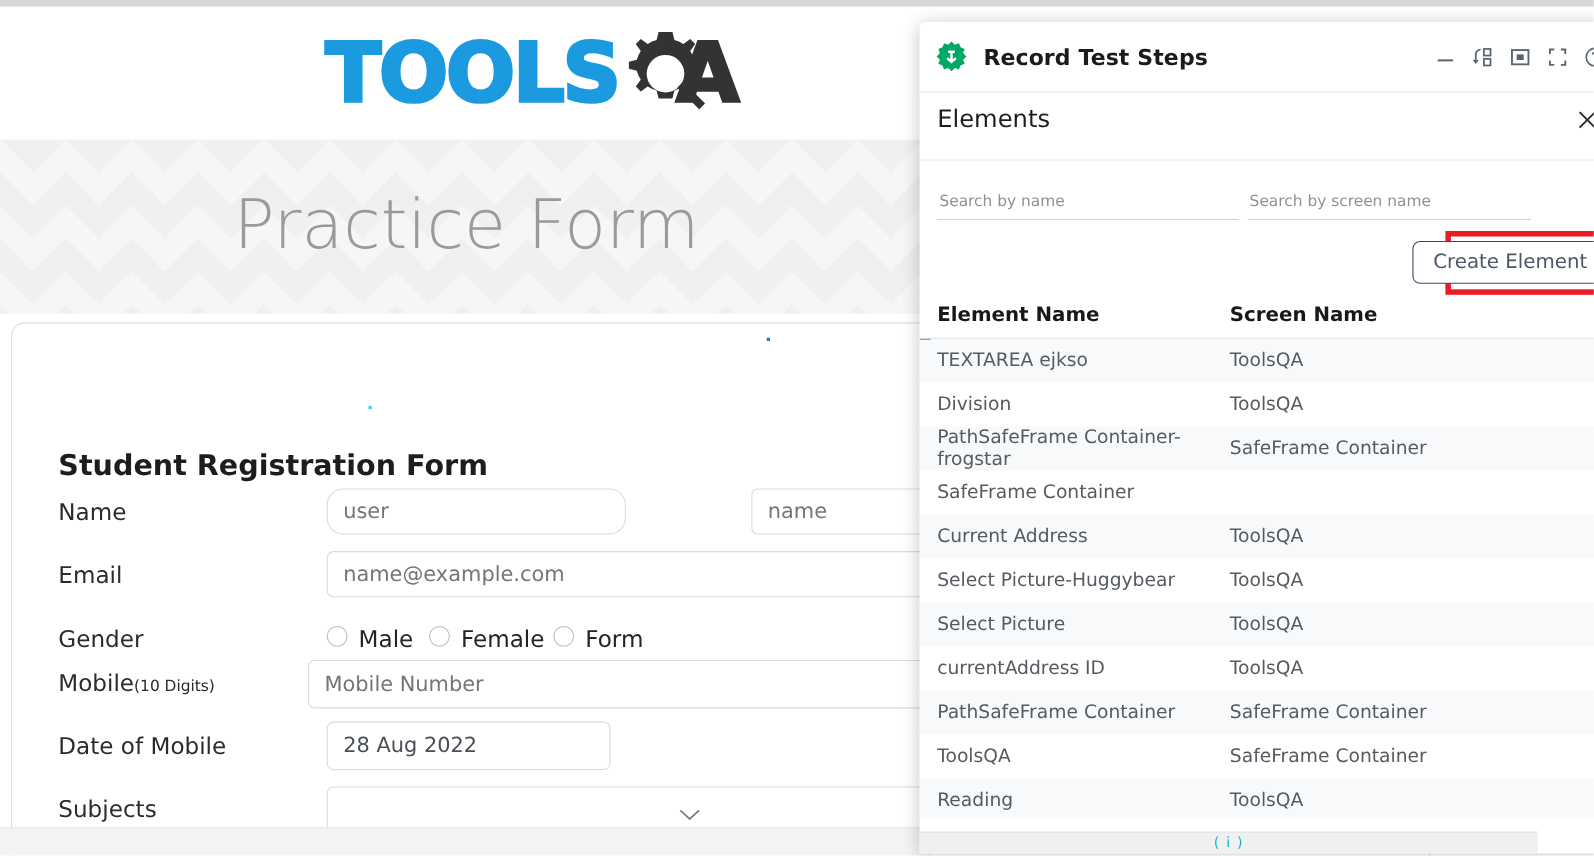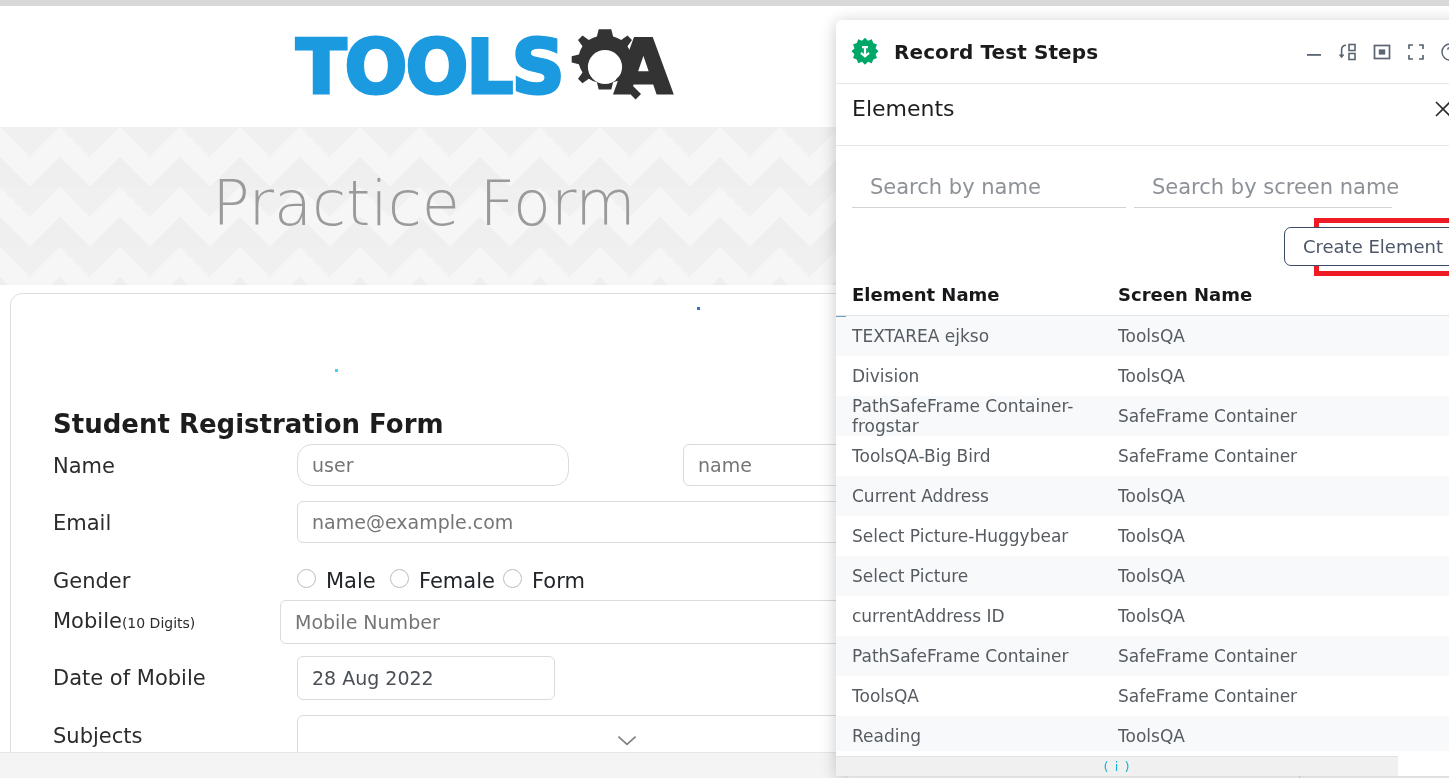--- a/index.html
+++ b/index.html
@@ -205,23 +205,22 @@
     position: relative;
     border-bottom: 1px solid #cfd4d9;
     padding-bottom: 7px;
   }
   .search-field.left  { width: 274px; margin-right: 8px; }
   .search-field.right { width: 258px; }
   .search-field input {
     width: 100%;
     border: none; outline: none; background: transparent;
     font-family: "DejaVu Sans", sans-serif;
-    font-size: 21px;
+    font-size: 14px;
     color: #55595e;
-    margin-left: 16px;
   }
   .search-field input::placeholder { color: #8d9298; opacity: 1; }
 
   .create-row {
     position: relative;
     height: 58px;
     margin-top: 10px;
   }
   .create-highlight {
     position: absolute;
@@ -486,21 +485,20 @@
           </div>
           <div class="row">
             <span class="c1">Division</span>
             <span class="c2">ToolsQA</span>
           </div>
           <div class="row">
             <span class="c1">PathSafeFrame Container-frogstar</span>
             <span class="c2">SafeFrame Container</span>
           </div>
           <div class="row">
-            <span class="c1">ToolsQA-Big Bird</span>
             <span class="c2">SafeFrame Container</span>
           </div>
           <div class="row">
             <span class="c1">Current Address</span>
             <span class="c2">ToolsQA</span>
           </div>
           <div class="row">
             <span class="c1">Select Picture-Huggybear</span>
             <span class="c2">ToolsQA</span>
           </div>

